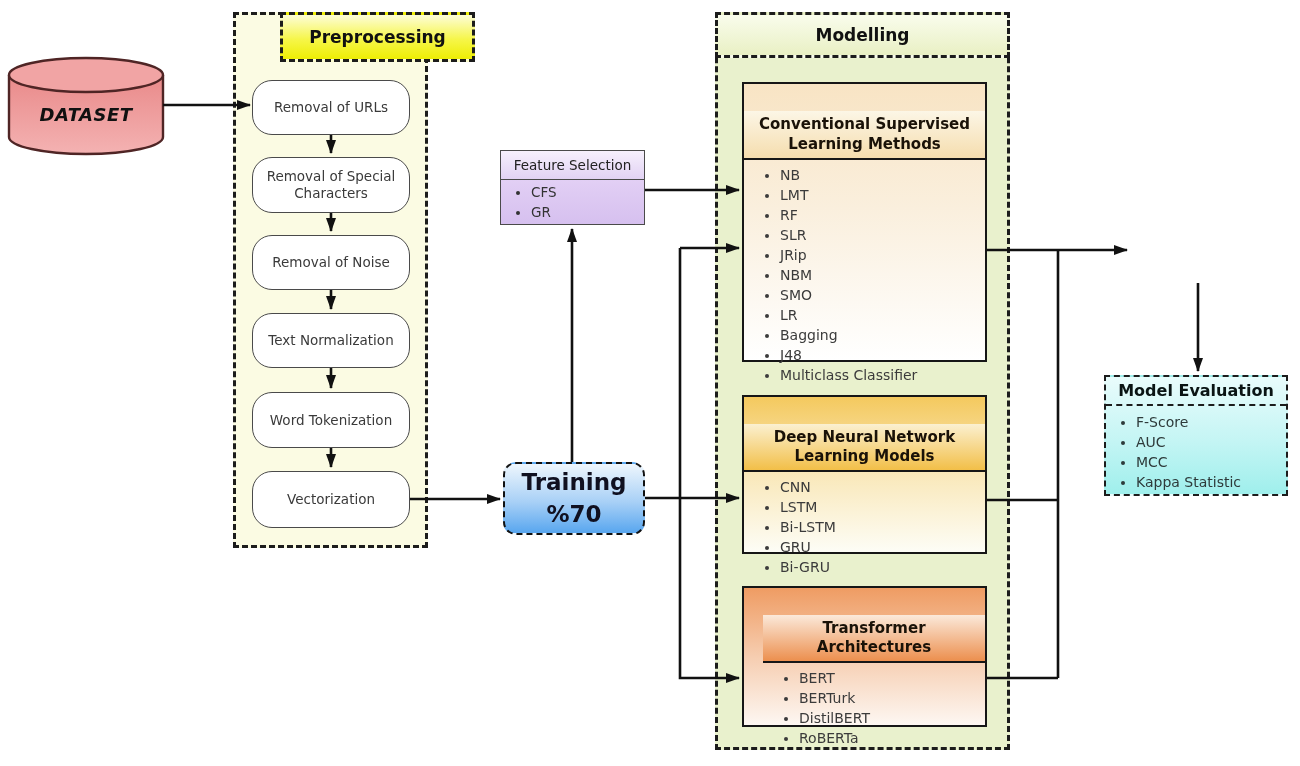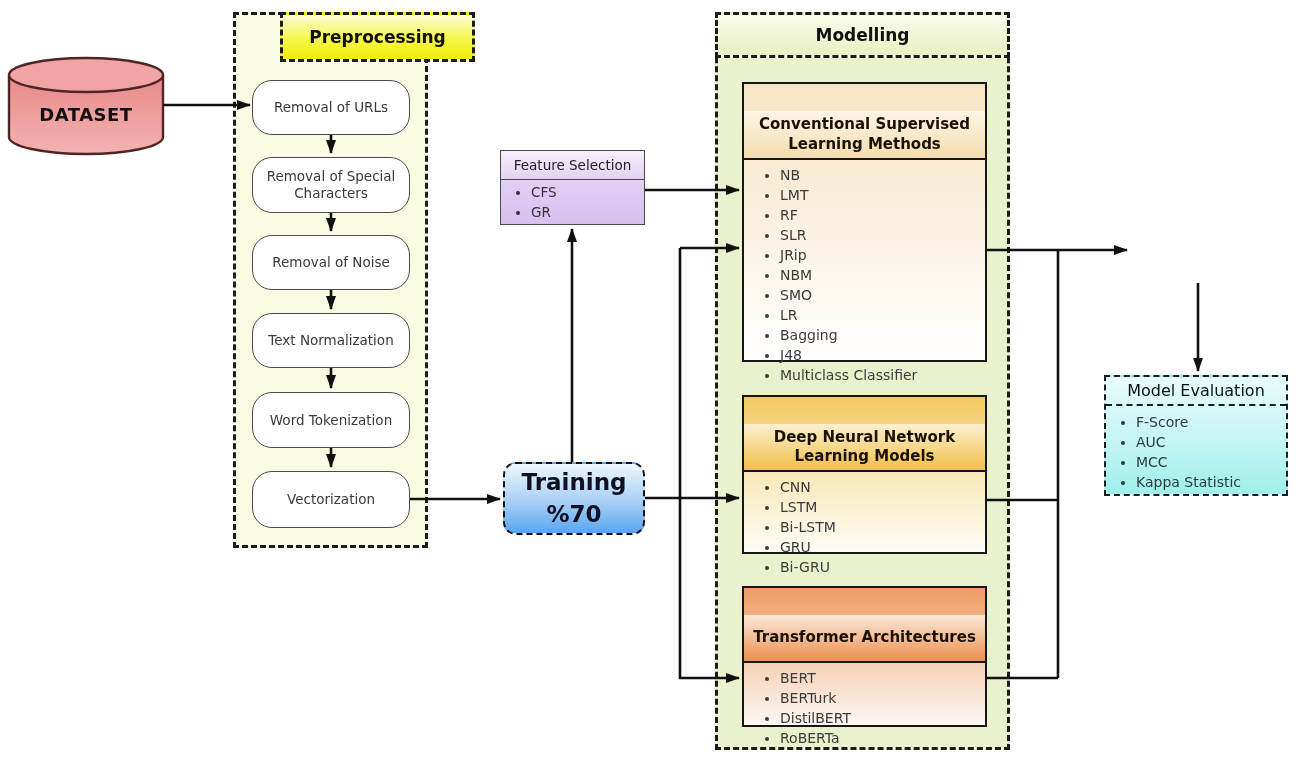--- a/index.html
+++ b/index.html
@@ -8,21 +8,21 @@
     font-family:"DejaVu Sans","Liberation Sans",sans-serif;color:#1a1a1a;
   }
   .abs{position:absolute;box-sizing:border-box;}
 
   
   .wires{position:absolute;left:0;top:0;width:1300px;height:766px;pointer-events:none;z-index:5;}
 
   
   .dataset{left:6px;top:54px;width:160px;height:104px;z-index:2;}
   .dataset-label{position:absolute;left:0;top:50px;width:100%;text-align:center;
-    font-weight:bold;font-size:18px;letter-spacing:.5px;color:#111;}
+    font-weight:bold;font-size:18px;letter-spacing:.5px;color:#111;font-style:italic;}
 
   
   .pp-outer{left:233px;top:12px;width:195px;height:536px;border:3px dashed #1c1c1c;
     background:#fbfbe3;z-index:1;}
   .pp-header{left:233px;top:12px;width:195px;height:50px;border:3px dashed #1c1c1c;
     background:linear-gradient(180deg,#fdfdd8 0%,#f6f64a 55%,#eeee04 100%);
     display:flex;align-items:center;justify-content:center;z-index:2;
     font-weight:bold;font-size:17px;color:#111;margin-left:47px;}
   .step{left:252px;width:158px;border:1.6px solid #4a4a4a;border-radius:20px;background:#ffffff;
     display:flex;align-items:center;justify-content:center;text-align:center;
@@ -55,27 +55,27 @@
   .group{left:742px;width:245px;border:2px solid #161616;z-index:3;background:#fff;}
   .group-header{display:flex;align-items:center;justify-content:center;text-align:center;
     font-weight:bold;font-size:15px;line-height:1.3;color:#1a1208;border-bottom:2px solid #161616;padding:3px 4px;margin-top:27px;}
   .group ul{margin:5px 0 0;padding-left:36px;list-style:disc;font-size:14px;color:#3b3b3b;}
   .group li{line-height:20px;}
   .conv .group-header{height:41px;background:linear-gradient(180deg,#fcf6e6 0%,#f5ddae 100%);}
   .conv{background:linear-gradient(180deg,#f8e4c4 0%,#faefdd 45%,#ffffff 100%);}
   .dnn .group-header{height:40px;background:linear-gradient(180deg,#fbf0d0 0%,#f2bf48 100%);}
   .dnn{background:linear-gradient(180deg,#f4c95e 0%,#f9e6b4 45%,#fdfdf6 100%);}
   .trf .group-header{height:40px;background:linear-gradient(180deg,#fbe9da 0%,#ec8f4e 100%);}
-  .trf{background:linear-gradient(180deg,#ef9c63 0%,#f6cdb0 50%,#fdf7f2 100%);}
+  .trf{background:linear-gradient(180deg,#ef9c63 0%,#f6cdb0 50%,#fdf7f2 100%);padding-left:19px;}
 
   
   .eval{left:1104px;top:375px;width:184px;height:121px;border:2.8px dashed #1c1c1c;z-index:3;
     background:linear-gradient(180deg,#e9fcfc 0%,#c4f5f4 55%,#9fefec 100%);}
   .eval-header{height:27px;border-bottom:2.4px dashed #1c1c1c;display:flex;align-items:center;justify-content:center;
-    font-weight:normal;font-size:16px;color:#0a1414;}
+    font-weight:bold;font-size:16px;color:#0a1414;}
   .eval ul{margin:6px 0 0;padding-left:30px;list-style:disc;font-size:14px;color:#2e3a3a;}
   .eval li{line-height:20px;}
 </style>
 </head>
 <body>
 
 <div class="canvas">
 
   <div class="abs pp-outer"></div>
   <div class="abs pp-header">

